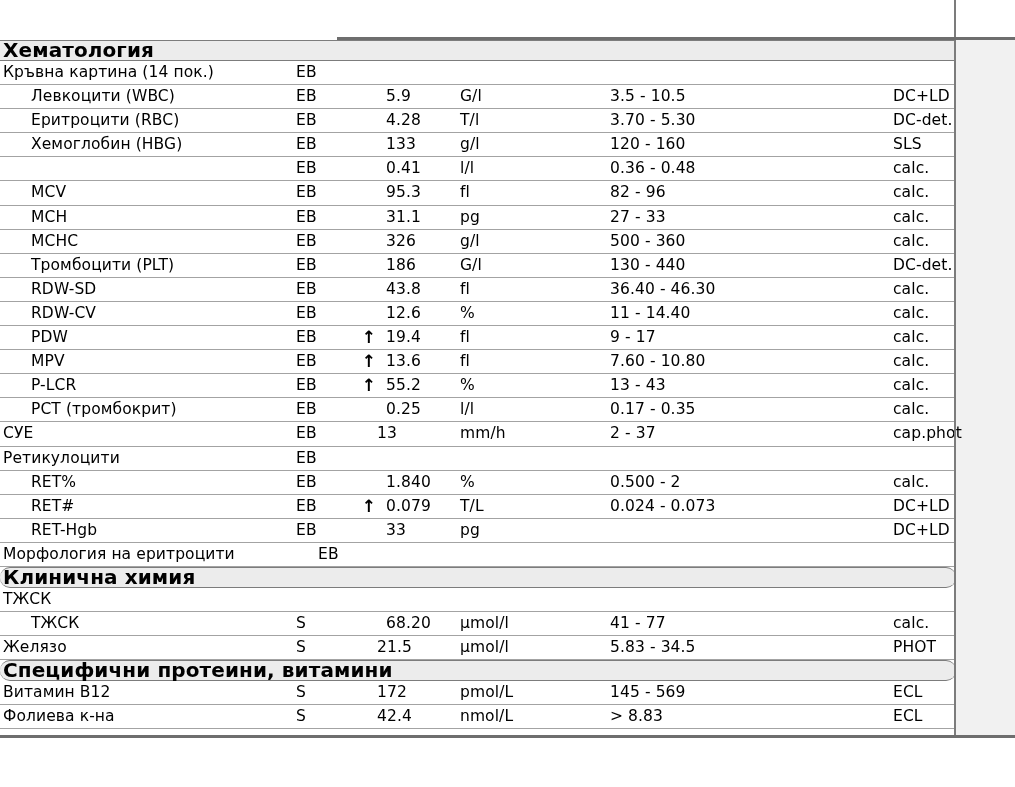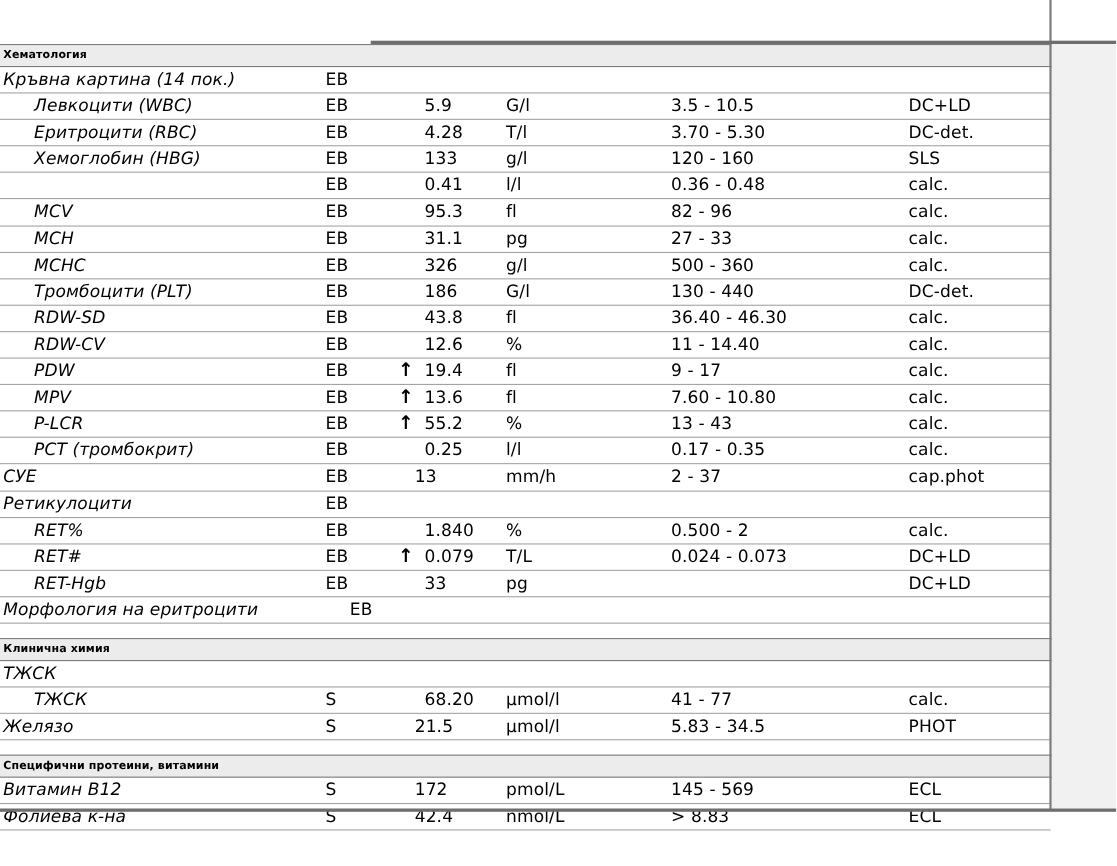--- a/index.html
+++ b/index.html
@@ -8,39 +8,39 @@
     font-family:"DejaVu Sans","Liberation Sans",sans-serif;color:#000000;
   }
   .right-panel{position:absolute;left:956px;top:37px;width:59px;height:698px;background:#f1f1f1;}
   .top-line{position:absolute;left:337px;top:37px;width:678px;height:3px;background:#6e6e6e;z-index:7;}
   .v-line{position:absolute;left:954px;top:0;width:2px;height:737px;background:#7c7c7c;z-index:6;}
   .bottom-line{position:absolute;left:0;top:735px;width:1015px;height:3px;background:#6e6e6e;z-index:7;}
   .table{position:absolute;left:0;top:40px;width:1015px;}
   .band{
     width:956px;height:21px;box-sizing:border-box;background:#ececec;
     border-top:1px solid #7c7c7c;border-bottom:1px solid #7c7c7c;
-    font-weight:bold;font-size:10px;line-height:19px;padding-left:3px;
+    font-weight:bold;font-size:20px;line-height:19px;padding-left:3px;
     white-space:nowrap;letter-spacing:0.1px;
   }
-  .band.gap{margin-top:13px;}
+  .band.gap{margin-top:0;border-radius:10px;}
   .row{
     position:relative;width:955px;height:24.1px;box-sizing:border-box;
     border-bottom:1px solid #a3a3a3;font-size:15.5px;letter-spacing:0.1px;
   }
   .cell{position:absolute;top:0;line-height:23px;white-space:nowrap;}
-  .name{left:3px;font-style:italic;}
+  .name{left:3px;}
   .row.child .name{left:31px;}
   .material{left:296px;}
   .row.mat-shift .material{left:318px;}
   .flag{left:358px;width:22px;text-align:center;font-size:17px;font-weight:600;}
   .value{left:377px;}
   .row.child .value{left:386px;}
   .unit{left:460px;width:90px;text-align:left;}
   .range{left:598px;margin-left:12px;}
-  .method{left:826px;text-align:center;}
+  .method{left:893px;text-align:center;}
 </style>
 </head>
 <body>
 
 <div class="page">
   <div class="right-panel"></div>
   <div class="top-line"></div>
   <div class="table">
       <div class="band">
     <span class="band-title">Хематология</span>

